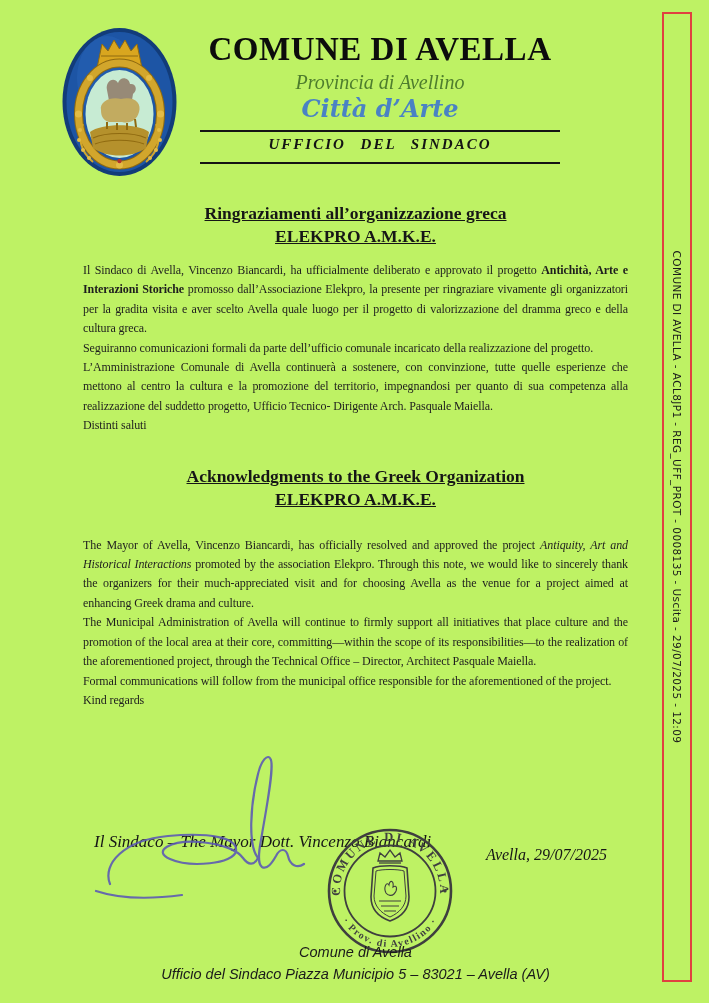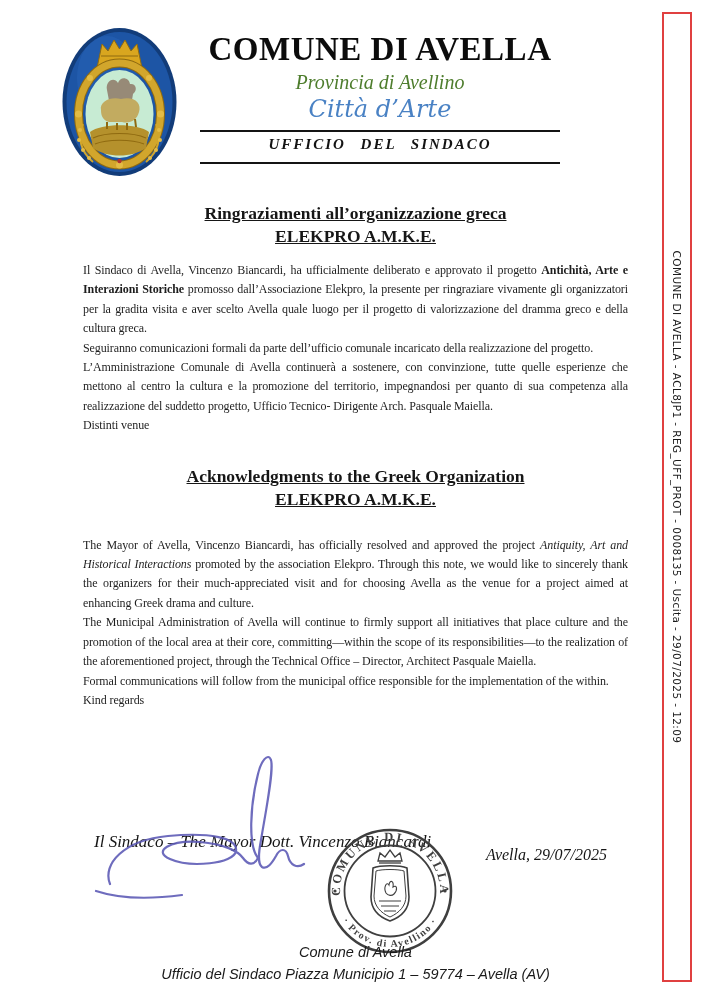--- a/index.html
+++ b/index.html
@@ -1,27 +1,27 @@
 <!DOCTYPE html>
 <html><head>
 <meta charset="utf-8">
 <style>
   html,body { margin:0; padding:0; background:#e8e8e8; }
   .page {
     position:relative; width:709px; height:1003px; margin:0 auto;
-    background:#ffffff; overflow:hidden;
+    background:#bef264; overflow:hidden;
     font-family:"Liberation Serif", serif; color:#1e1e1e;
   }
 
   
   .coat-of-arms { position:absolute; left:61px; top:26px; width:117px; height:152px; }
   .header-block { position:absolute; left:197px; top:31px; width:366px; text-align:center; }
   .header-title { font-size:33px; font-weight:bold; letter-spacing:0.5px; color:#0c0c0c; line-height:36px; }
   .header-subtitle { font-size:20px; font-weight:normal; font-style:italic; color:#4e7d2d; line-height:24px; margin-top:3px; }
-  .header-tagline { font-size:24px; font-weight:normal; font-style:italic; color:#4a82c4; line-height:26px; margin-top:2px; font-family:"DejaVu Serif", serif; }
+  .header-tagline { font-size:24px; font-weight:bold; font-style:italic; color:#4a82c4; line-height:26px; margin-top:2px; font-family:"DejaVu Serif", serif; }
   .rule { position:absolute; left:200px; width:360px; height:2px; background:#141414; }
   .rule-top { top:130px; }
   .rule-bottom { top:162px; }
   .office-label {
     position:absolute; left:200px; top:136px; width:360px; text-align:center;
     font-size:15px; font-weight:bold; font-style:italic; letter-spacing:2px; word-spacing:9px; color:#141414;
   }
 
   
   .protocol-box {
@@ -112,31 +112,31 @@
 
   <div class="body-column">
     <div class="section-heading it">
       <div>Ringraziamenti all’organizzazione greca</div>
       <div>ELEKPRO A.M.K.E.</div>
     </div>
     <div>
         <p class="body-par"><span>Il Sindaco di Avella, Vincenzo Biancardi, ha ufficialmente deliberato e approvato il progetto </span><span class="seg-bold">Antichità, Arte e Interazioni Storiche</span><span> promosso dall’Associazione Elekpro, la presente per ringraziare vivamente gli organizzatori per la gradita visita e aver scelto Avella quale luogo per il progetto di valorizzazione del dramma greco e della cultura greca.</span></p>
         <p class="body-par"><span>Seguiranno comunicazioni formali da parte dell’ufficio comunale incaricato della realizzazione del progetto.</span></p>
         <p class="body-par"><span>L’Amministrazione Comunale di Avella continuerà a sostenere, con convinzione, tutte quelle esperienze che mettono al centro la cultura e la promozione del territorio, impegnandosi per quanto di sua competenza alla realizzazione del suddetto progetto, Ufficio Tecnico- Dirigente Arch. Pasquale Maiella.</span></p>
-        <p class="body-par"><span>Distinti venue</span></p>
+        <p class="body-par"><span>Distinti saluti</span></p>
       </div>
 
     <div class="section-heading en">
       <div>Acknowledgments to the Greek Organization</div>
       <div>ELEKPRO A.M.K.E.</div>
     </div>
     <div>
         <p class="body-par"><span>The Mayor of Avella, Vincenzo Biancardi, has officially resolved and approved the project </span><span class="seg-italic">Antiquity, Art and Historical Interactions</span><span> promoted by the association Elekpro. Through this note, we would like to sincerely thank the organizers for their much-appreciated visit and for choosing Avella as the venue for a project aimed at enhancing Greek drama and culture.</span></p>
         <p class="body-par"><span>The Municipal Administration of Avella will continue to firmly support all initiatives that place culture and the promotion of the local area at their core, committing—within the scope of its responsibilities—to the realization of the aforementioned project, through the Technical Office – Director, Architect Pasquale Maiella.</span></p>
-        <p class="body-par"><span>Formal communications will follow from the municipal office responsible for the implementation of the within.</span></p>
+        <p class="body-par"><span>Formal communications will follow from the municipal office responsible for the aforementioned of the project.</span></p>
         <p class="body-par"><span>Kind regards</span></p>
       </div>
   </div>
 
   <div class="signature-label">Il Sindaco – The Mayor Dott. Vincenzo Biancardi</div>
 
   <svg class="signature-ink" viewBox="0 0 265 155">
     <g fill="none" stroke="#5b58b5" stroke-width="2.2" stroke-linecap="round" opacity="0.88">
       <path d="M 22,136 C 14,116 36,92 80,88 C 122,84 150,90 148,103 C 146,116 102,120 82,111 C 64,103 82,92 112,94 C 136,96 150,103 155,110 C 160,117 166,118 170,110"></path>
       <path d="M 170,110 C 160,98 162,58 170,26 C 173,13 180,4 183,12 C 186,22 178,62 173,92 C 170,108 170,116 174,119 C 179,122 184,115 188,108 C 192,100 198,100 200,108 C 202,117 209,121 216,116"></path>
@@ -169,16 +169,16 @@
       </text>
       <circle cx="9" cy="64" r="1.6" fill="#3f3f3f"></circle>
       <circle cx="119" cy="64" r="1.6" fill="#3f3f3f"></circle>
     </svg>
   </div>
 
   <div class="place-date">Avella, 29/07/2025</div>
 
   <div class="footer">
     <div>Comune di Avella</div>
-    <div>Ufficio del Sindaco Piazza Municipio 1 – 59774 – Avella (AV)</div>
+    <div>Ufficio del Sindaco Piazza Municipio 5 – 83021 – Avella (AV)</div>
   </div>
 
 </div>
 
 </body></html>

